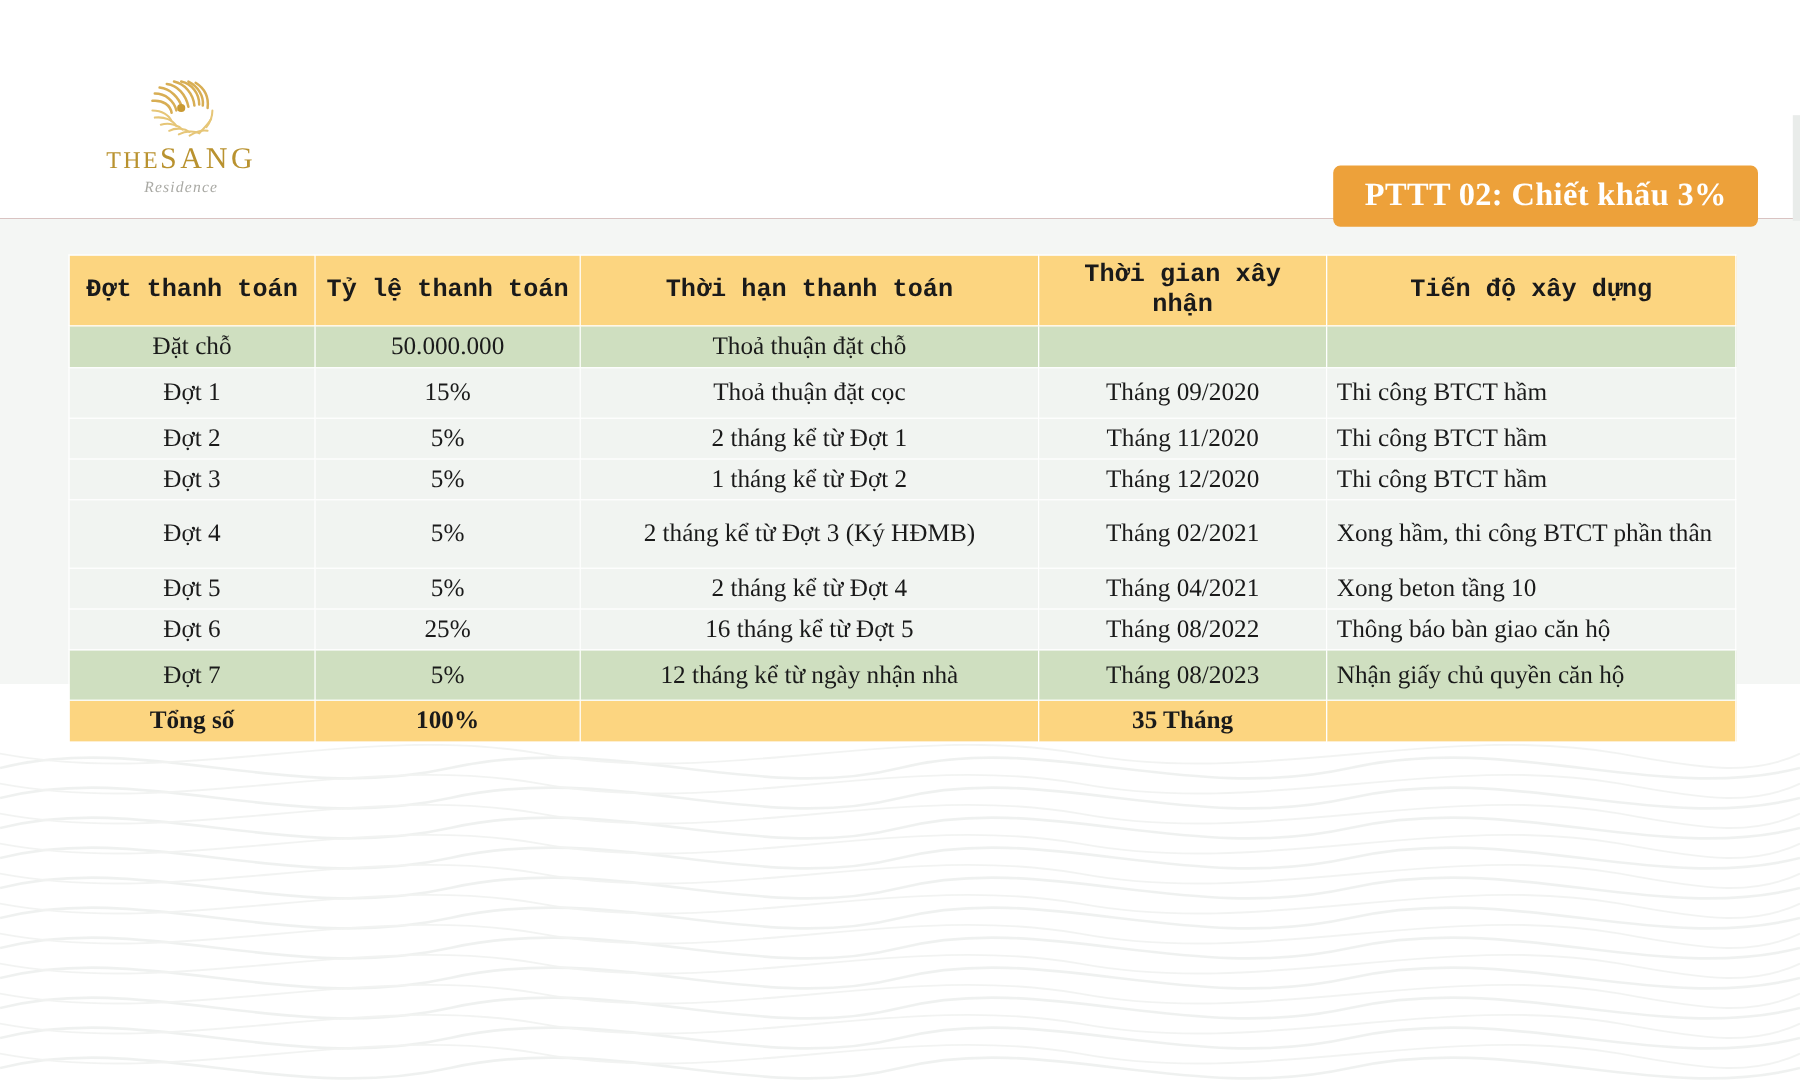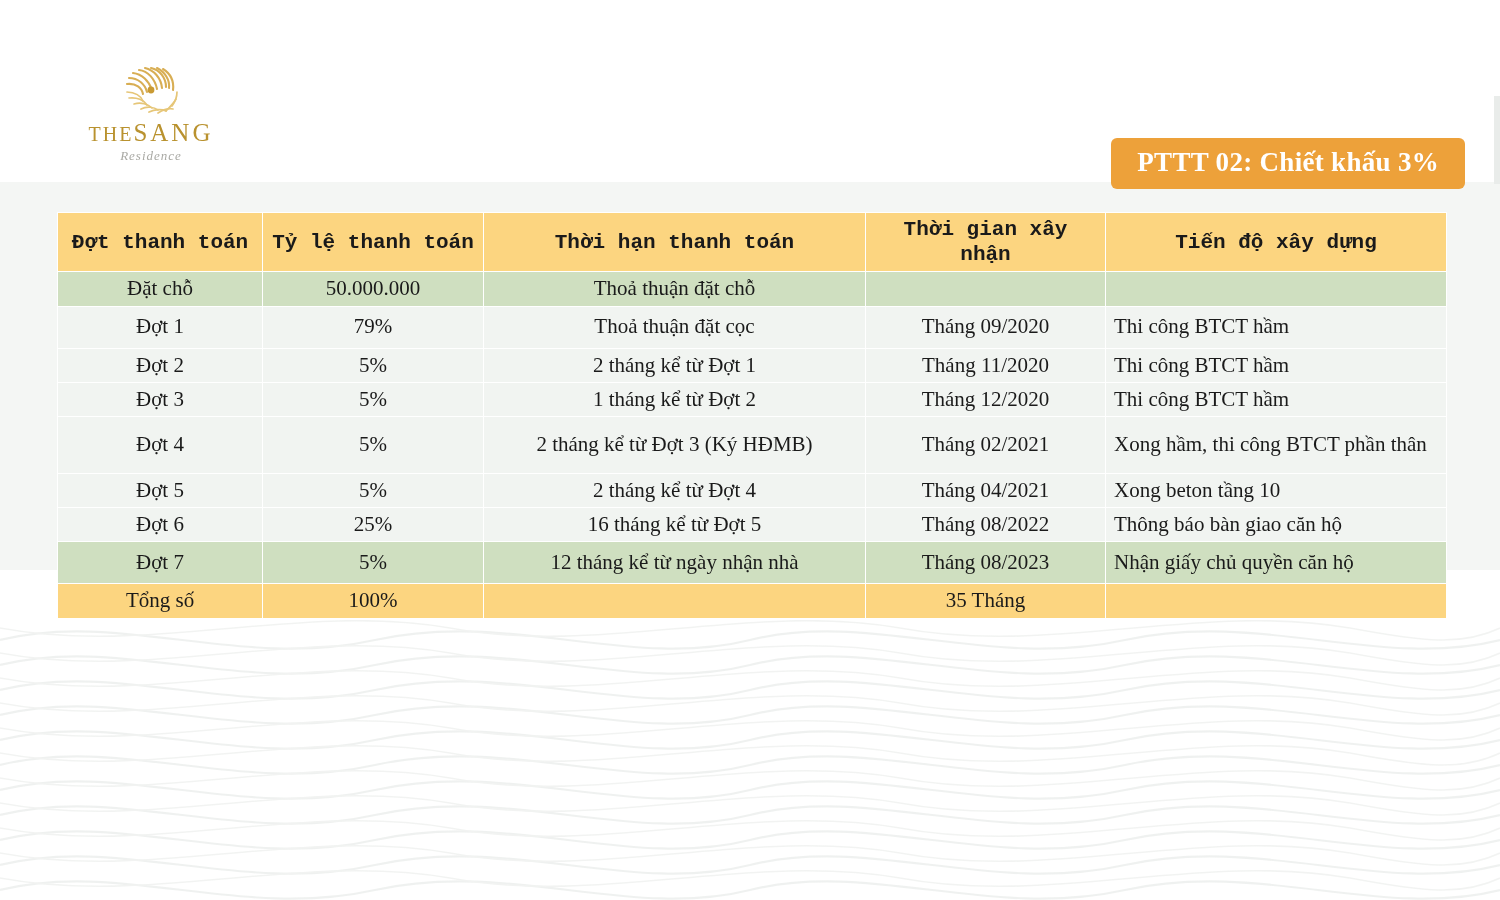--- a/index.html
+++ b/index.html
@@ -124,21 +124,21 @@
     background: #fcd580;
     font-weight: bold;
     text-align: center;
     font-size: 21px;
     height: 44px;
     border-color: #ffffff;
     font-family: Liberation Mono, monospace;
   }
   tr.r-green td { background: #cfdfc0; margin-top: 24px; }
   tr.r-grey td  { background: #f1f4f1; }
-  tr.r-total td { background: #fcd580; font-weight: normal; }
+  tr.r-total td { background: #fcd580; font-weight: bold; }
 
   td.c-center { text-align: center; }
   td.c-left   { text-align: left; padding-left: 9px; }
 
   .row-tall td { height: 57px; }
   .row-std td  { height: 33px; }
   .row-med td  { height: 42px; }
 </style>
 </head>
 <body>
@@ -238,21 +238,21 @@
       <tbody>
         <tr class="r-green row-std">
           <td class="c-center">Đặt chỗ</td>
           <td class="c-center">50.000.000</td>
           <td class="c-center">Thoả thuận đặt chỗ</td>
           <td class="c-center"></td>
           <td class="c-left"></td>
         </tr>
         <tr class="r-grey row-med">
           <td class="c-center">Đợt 1</td>
-          <td class="c-center">79%</td>
+          <td class="c-center">15%</td>
           <td class="c-center">Thoả thuận đặt cọc</td>
           <td class="c-center">Tháng 09/2020</td>
           <td class="c-left"> Thi công BTCT hầm</td>
         </tr>
         <tr class="r-grey row-std">
           <td class="c-center">Đợt 2</td>
           <td class="c-center">5%</td>
           <td class="c-center">2 tháng kể từ Đợt 1</td>
           <td class="c-center">Tháng 11/2020</td>
           <td class="c-left">Thi công BTCT hầm</td>

